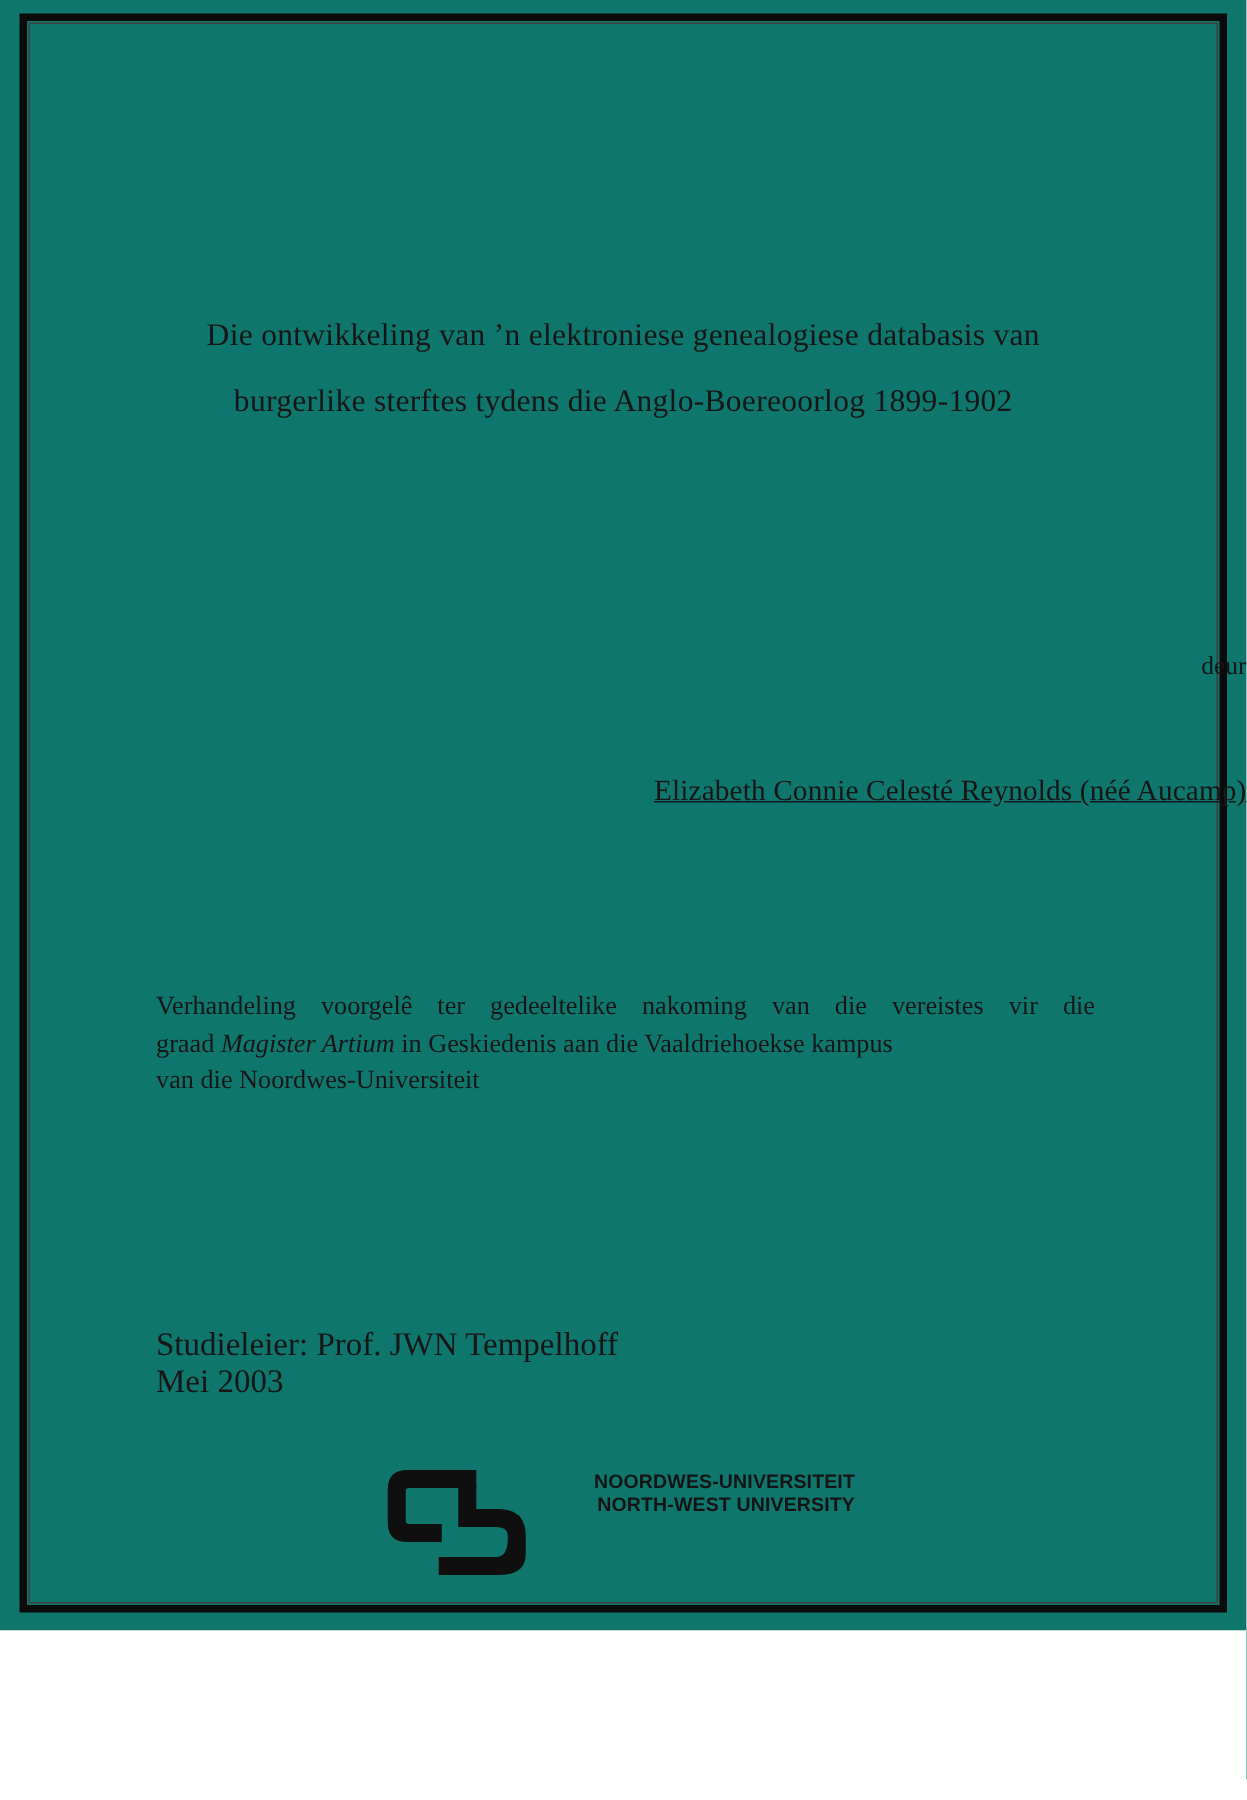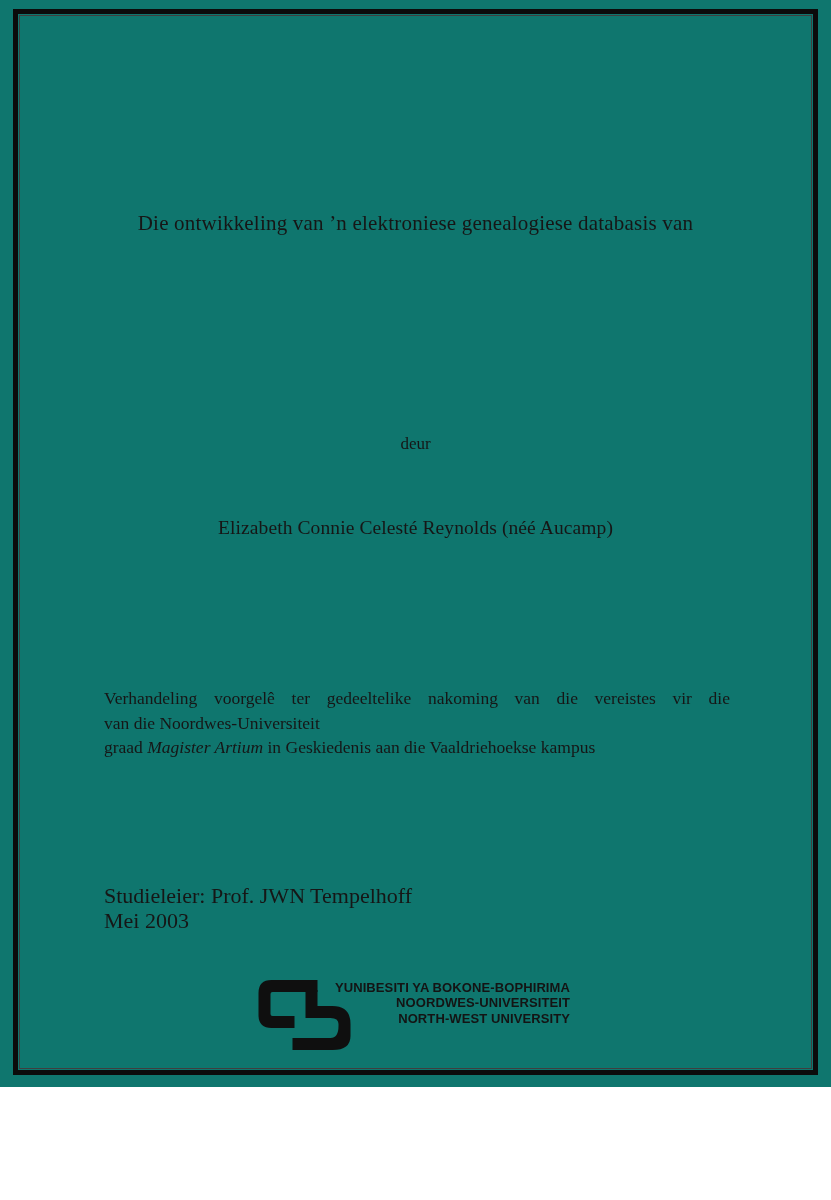--- a/index.html
+++ b/index.html
@@ -38,47 +38,47 @@
     font-size: 21px;
     line-height: 44px;
     letter-spacing: 0.2px;
     white-space: nowrap;
   }
   .byline {
     position: absolute;
     left: 0;
     right: 0;
     top: 432px;
-    text-align: center;
+    text-align: right;
     font-size: 17px;
     line-height: 24px;
   }
   .author {
     position: absolute;
     left: 0;
     right: 0;
     top: 516px;
-    text-align: center;
+    text-align: right;
     font-size: 19.5px;
     line-height: 24px;
     letter-spacing: 0.1px;
+    text-decoration: underline;
   }
   .statement {
     position: absolute;
     left: 104px;
     width: 626px;
     top: 658px;
     font-size: 17.5px;
     line-height: 24.5px;
   }
   .statement .line { display: block; }
   .statement .line-justify {
     text-align: justify;
     text-align-last: justify;
-    margin-top: 28px;
   }
   .statement i { font-style: italic; }
   .credits {
     position: absolute;
     left: 104px;
     top: 884px;
     font-size: 22px;
     line-height: 24.5px;
   }
   .logo-mark {
@@ -105,41 +105,41 @@
 <body>
 
 <div class="sheet">
 
   <div class="frame">
     <div class="frame-inner"></div>
   </div>
 
   <div class="title">
     <div>Die ontwikkeling van ’n elektroniese genealogiese databasis van</div>
+    <div>burgerlike sterftes tydens die Anglo-Boereoorlog 1899-1902</div>
   </div>
 
   <div class="byline">deur</div>
 
   <div class="author">Elizabeth Connie Celesté Reynolds (néé Aucamp)</div>
 
   <div class="statement">
     <span class="line line-justify">Verhandeling voorgelê ter gedeeltelike nakoming van die vereistes vir die</span>
+    <span class="line"><span>graad </span><i>Magister Artium</i><span> in Geskiedenis aan die Vaaldriehoekse kampus</span></span>
     <span class="line">van die Noordwes-Universiteit</span>
-    <span class="line"><span>graad </span><i>Magister Artium</i><span> in Geskiedenis aan die Vaaldriehoekse kampus</span></span>
   </div>
 
   <div class="credits">
     <div>Studieleier: Prof. JWN Tempelhoff</div>
     <div>Mei 2003</div>
   </div>
 
   <svg class="logo-mark" width="93" height="72" viewBox="0 0 92 72" aria-hidden="true">
     <path fill="#0f0f0f" d="M59,0 L13,0 Q0,0 0,13 L0,35 Q0,48 13,48 L36,48 L36,36 L14,36 Q12,36 12,34 L12,14 Q12,12 14,12 L59,12 Z"></path>
     <path fill="#0f0f0f" d="M47,10 L59,10 L59,26 L74,26 Q92,26 92,44 L92,56 Q92,70 74,70 L34,70 L34,58 L72,58 Q80,58 80,46 L80,44 Q80,38 72,38 L47,38 Z"></path>
   </svg>
 
   <div class="logo-text">
-    <div>YUNIBESITI YA BOKONE-BOPHIRIMA</div>
     <div>NOORDWES-UNIVERSITEIT</div>
     <div>NORTH-WEST UNIVERSITY</div>
   </div>
 
 </div>
 
 </body></html>

